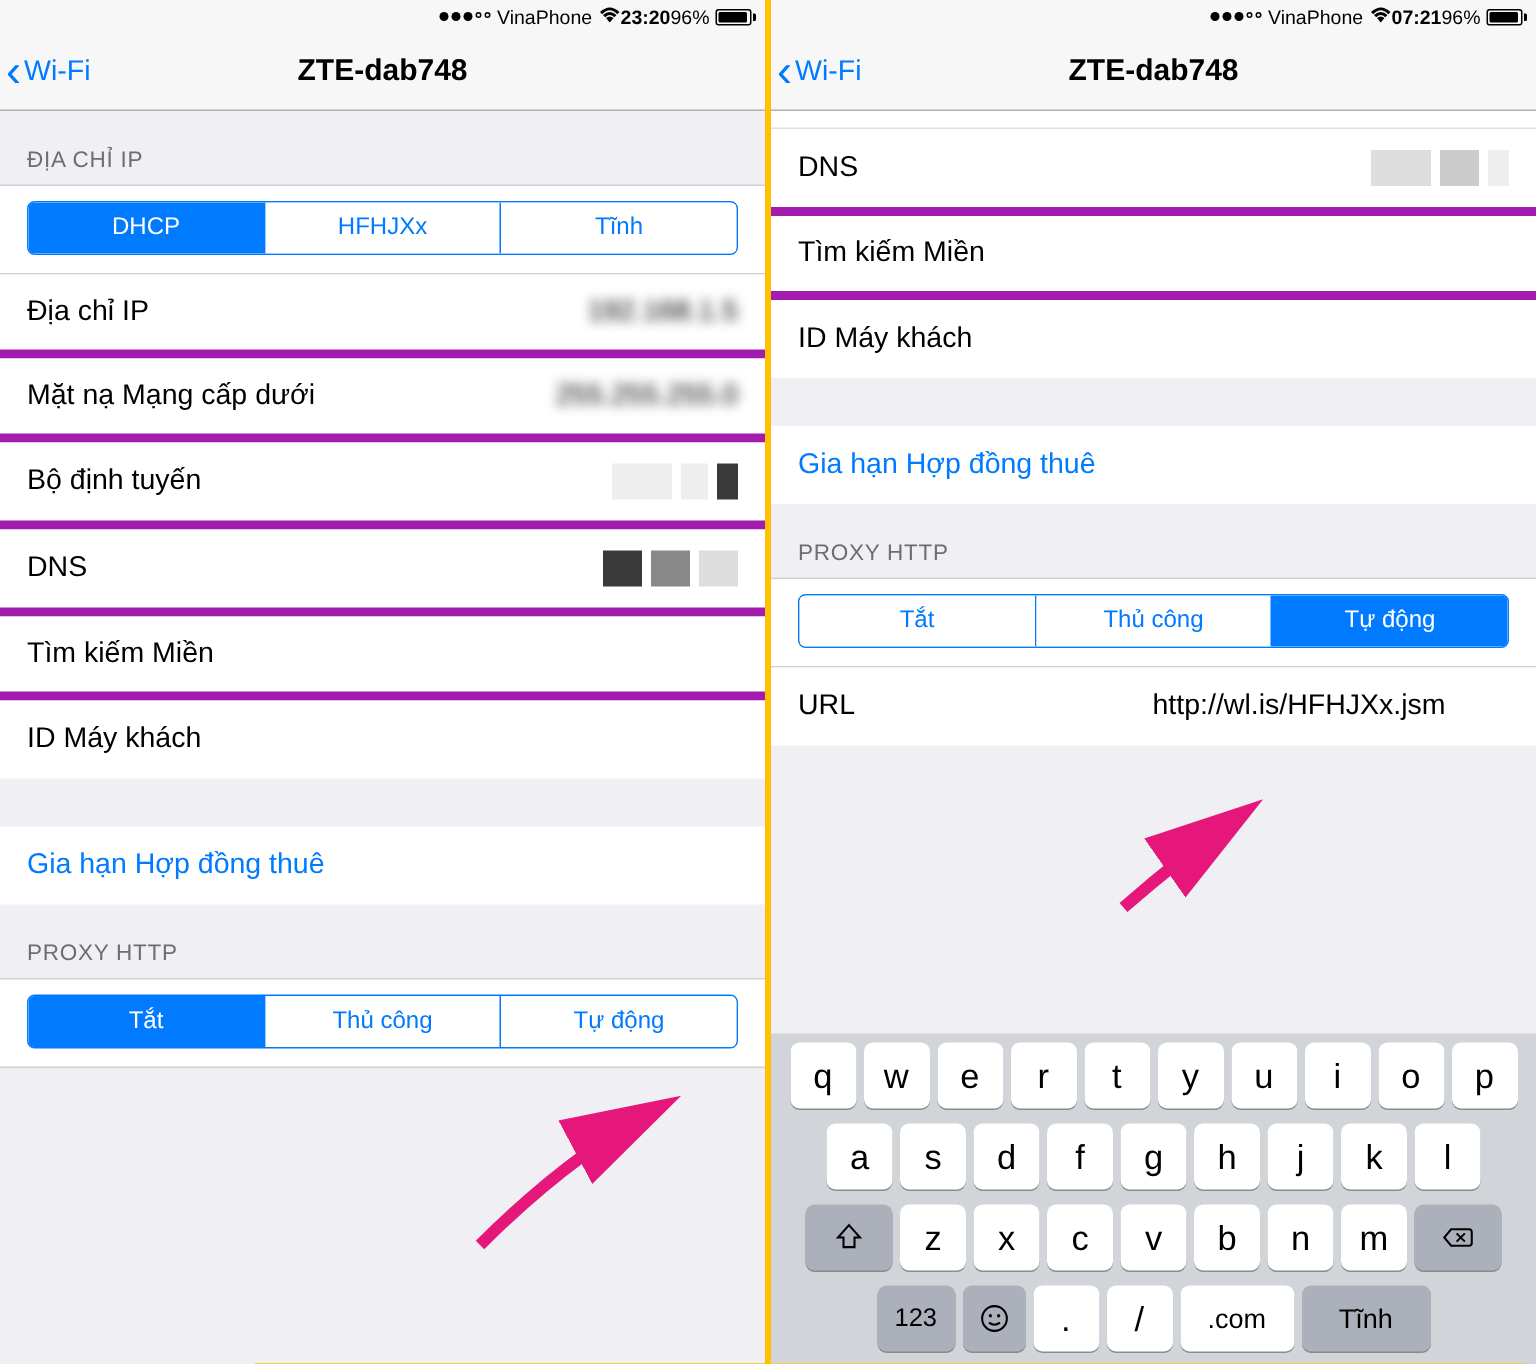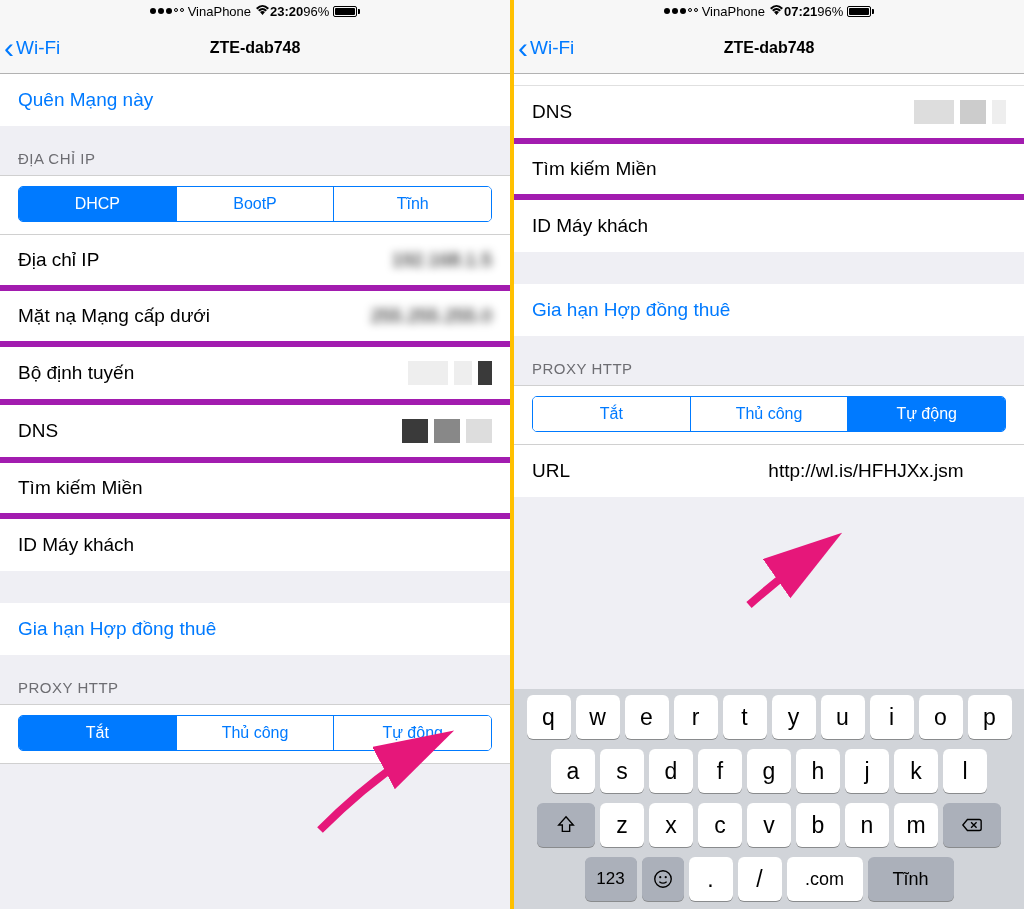--- a/index.html
+++ b/index.html
@@ -1,33 +1,33 @@
 <!DOCTYPE html>
 <html><head>
 <meta charset="utf-8">
 <style>
   * { box-sizing: border-box; margin: 0; padding: 0; font-family: -apple-system, "Helvetica Neue", Arial, sans-serif; }
   body { background: #ffc000; width: 1024px; height: 909px; display: flex; }
   .phone { width: 510px; height: 909px; background: #efeff4; position: relative; overflow: hidden; }
   .phone.left { margin-right: 4px; }
-  .status-bar { height: 22px; background: #f7f7f7; display: flex; align-items: center; justify-content: center; padding: 0 6px; font-size: 13px; font-weight: 500; }
+  .status-bar { height: 22px; background: #f7f7f7; display: flex; align-items: center; justify-content: flex-end; padding: 0 6px; font-size: 13px; font-weight: 500; }
   .status-left { display: flex; align-items: center; gap: 4px; }
   .dots { display: flex; gap: 2px; }
   .dot { width: 6px; height: 6px; border-radius: 50%; background: #000; }
   .dot.empty { background: transparent; border: 1px solid #000; width: 4px; height: 4px; }
   .wifi-sig { display: inline-block; }
   .status-right { display: flex; align-items: center; gap: 4px; }
   .battery { display: flex; align-items: center; }
   .batt-body { width: 24px; height: 11px; border: 1px solid #000; border-radius: 2px; padding: 1px; display: flex; }
   .batt-fill { background: #000; width: 96%; height: 100%; border-radius: 1px; }
   .batt-tip { width: 2px; height: 5px; background: #000; margin-left: 1px; border-radius: 0 1px 1px 0; }
   .nav-bar { height: 52px; background: #f7f7f7; border-bottom: 1px solid #b2b2b2; display: flex; align-items: center; position: relative; }
   .back { display: flex; align-items: center; color: #007aff; font-size: 19px; padding-left: 4px; cursor: pointer; }
   .chevron-left { font-size: 30px; font-weight: 200; margin-right: 2px; line-height: 1; }
-  .nav-title { position: absolute; left: 50%; transform: translateX(-50%); font-size: 16px; font-weight: 600; }
+  .nav-title { position: absolute; left: 50%; transform: translateX(-50%); font-size: 20px; font-weight: 600; }
   .content { overflow-y: auto; height: calc(100% - 74px); }
   .row { background: #fff; padding: 14px 18px; font-size: 19px; display: flex; justify-content: space-between; align-items: center; border-bottom: 6px solid #a21caf; min-height: 52px; }
   .row.last { border-bottom: none; }
   .row .value { color: #000; }
   .link-row { color: #007aff; }
   .section-header { padding: 24px 18px 8px 18px; font-size: 15px; color: #6d6d72; text-transform: uppercase; letter-spacing: 0.5px; }
   .section-gap { height: 32px; }
   .segmented { display: flex; margin: 10px 18px 12px 18px; border: 1.5px solid #007aff; border-radius: 5px; overflow: hidden; align-items: center; }
   .seg { flex: 1; text-align: center; padding: 8px 0; font-size: 16px; color: #007aff; border-right: 1px solid #007aff; cursor: pointer; background: #fff; }
   .seg:last-child { border-right: none; }
@@ -83,29 +83,26 @@
 
   <div class="nav-bar">
     <div class="back">
       <span class="chevron-left">‹</span>
       <span>Wi-Fi</span>
     </div>
     <div class="nav-title">ZTE-dab748</div>
   </div>
 
   <div class="content">
-    <div class="row link-row last">
-      <span>Quên Mạng này</span>
-    </div>
 
     <div class="section-header">ĐỊA CHỈ IP</div>
     <div class="seg-wrap">
       <div class="segmented">
         <div class="seg active">DHCP</div>
-        <div class="seg">BootP</div>
+        <div class="seg">HFHJXx</div>
         <div class="seg">Tĩnh</div>
       </div>
     </div>
 
     <div class="row">
       <span>Địa chỉ IP</span>
       <span class="value blur">192.168.1.5</span>
     </div>
     <div class="row">
       <span>Mặt nạ Mạng cấp dưới</span>

